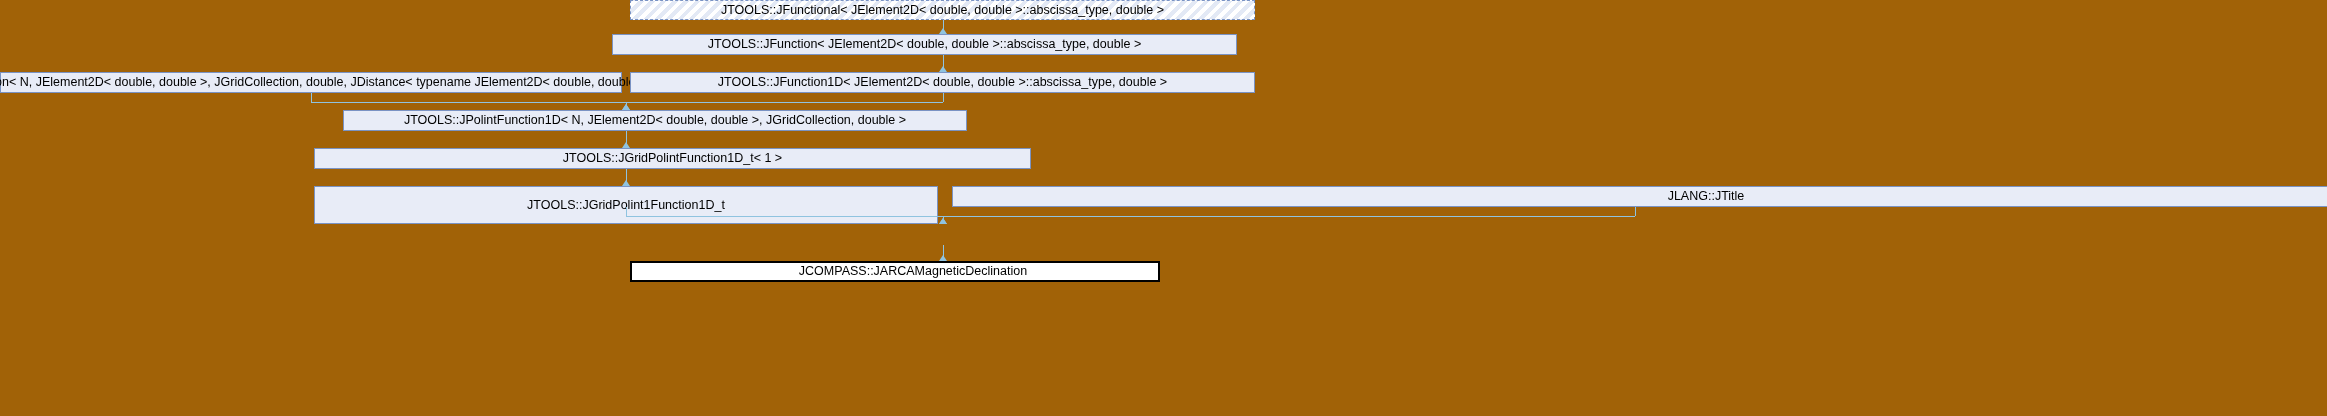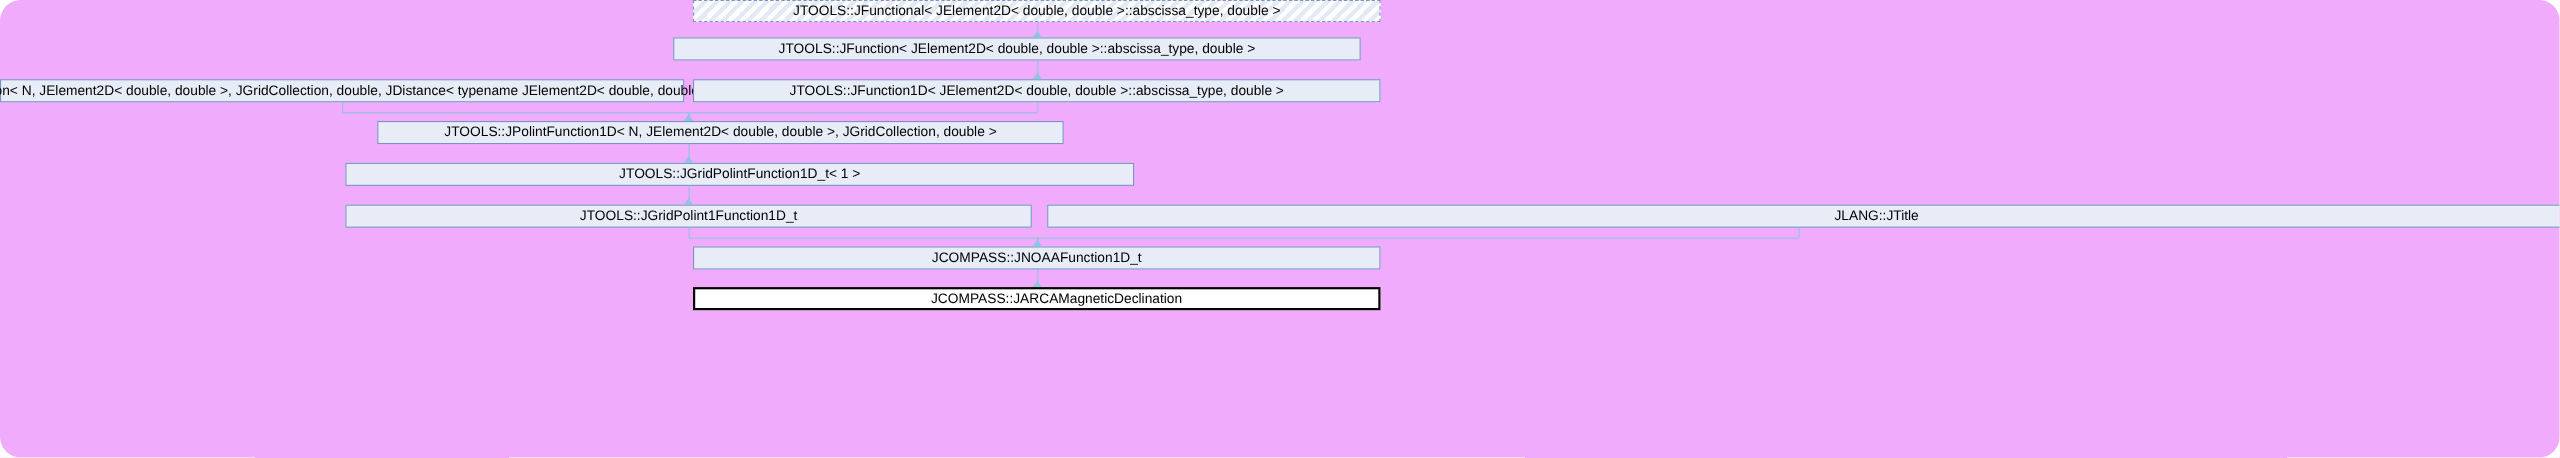--- a/index.html
+++ b/index.html
@@ -7,23 +7,22 @@
     padding: 0;
     background: #ffffff;
   }
   body {
     font-family: "Liberation Sans", sans-serif;
   }
   #diagram {
     position: relative;
     width: 2327px;
     height: 416px;
-    background: #f0abfc;
+    background: #a16207;
     overflow: hidden;
-    border-radius: 19px;
   }
   .node {
     position: absolute;
     box-sizing: border-box;
     display: flex;
     align-items: center;
     justify-content: center;
     font-size: 12.5px;
     line-height: 1;
     color: #000000;
@@ -87,30 +86,27 @@
     </div>
     <div class="node solid" style="left: 630px; top: 72px; width: 625px; height: 21px; text-align: right;">
       <span class="label">JTOOLS::JFunction1D&lt; JElement2D&lt; double, double &gt;::abscissa_type, double &gt;</span>
     </div>
     <div class="node solid" style="left: 314px; top: 110px; width: 624px; height: 21px; margin-left: 29px;">
       <span class="label">JTOOLS::JPolintFunction1D&lt; N, JElement2D&lt; double, double &gt;, JGridCollection, double &gt;</span>
     </div>
     <div class="node solid" style="left: 314px; top: 148px; width: 717px; height: 21px;">
       <span class="label">JTOOLS::JGridPolintFunction1D_t&lt; 1 &gt;</span>
     </div>
-    <div class="node solid" style="left: 314px; top: 186px; width: 624px; height: 21px; text-align: center;">
+    <div class="node solid" style="left: 314px; top: 186px; width: 624px; height: 38px; text-align: center;">
       <span class="label">JTOOLS::JGridPolint1Function1D_t</span>
     </div>
     <div class="node solid" style="left: 942px; top: 186px; width: 1508px; height: 21px; margin-left: 10px;">
       <span class="label">JLANG::JTitle</span>
     </div>
-    <div class="node solid" style="left: 630px; top: 224px; width: 625px; height: 21px;">
-      <span class="label">JCOMPASS::JNOAAFunction1D_t</span>
-    </div>
-    <div class="node current" style="left: 630px; top: 261px; width: 625px; height: 21px; padding-left: 36px;">
+    <div class="node current" style="left: 630px; top: 261px; width: 530px; height: 21px; padding-left: 36px;">
       <span class="label">JCOMPASS::JARCAMagneticDeclination</span>
     </div>
     <div class="edge v" style="left: 943px; top: 20px; height: 14px;"></div>
     <div class="arrow" style="left: 939px; top: 28px;"></div>
     <div class="edge v" style="left: 943px; top: 55px; height: 17px;"></div>
     <div class="arrow" style="left: 939px; top: 66px;"></div>
     <div class="edge v" style="left: 311px; top: 93px; height: 9px;"></div>
     <div class="edge h" style="left: 311px; top: 102px; width: 315px;"></div>
     <div class="edge v" style="left: 626px; top: 102px; height: 8px;"></div>
     <div class="arrow" style="left: 622px; top: 104px;"></div>

